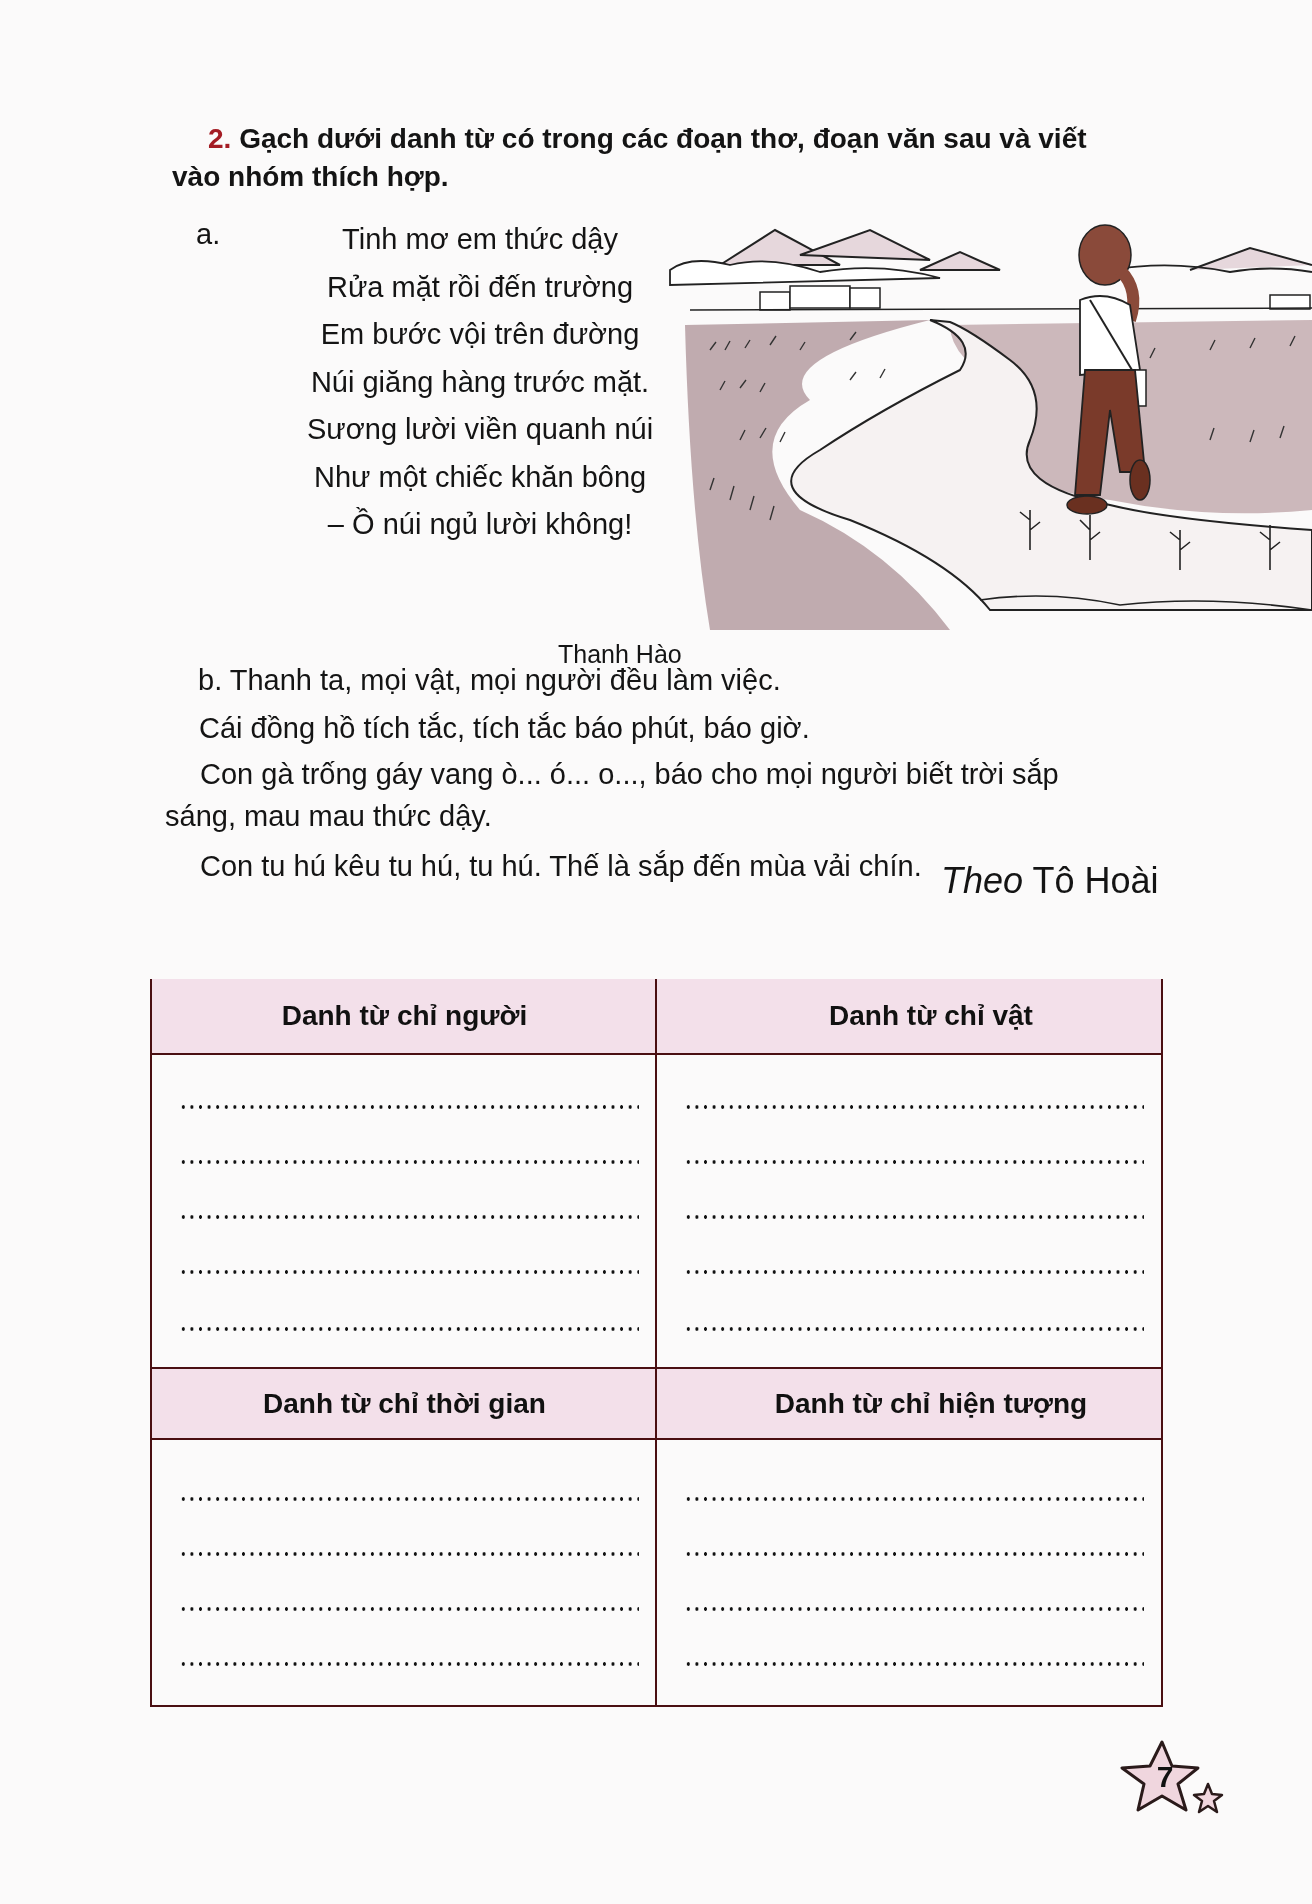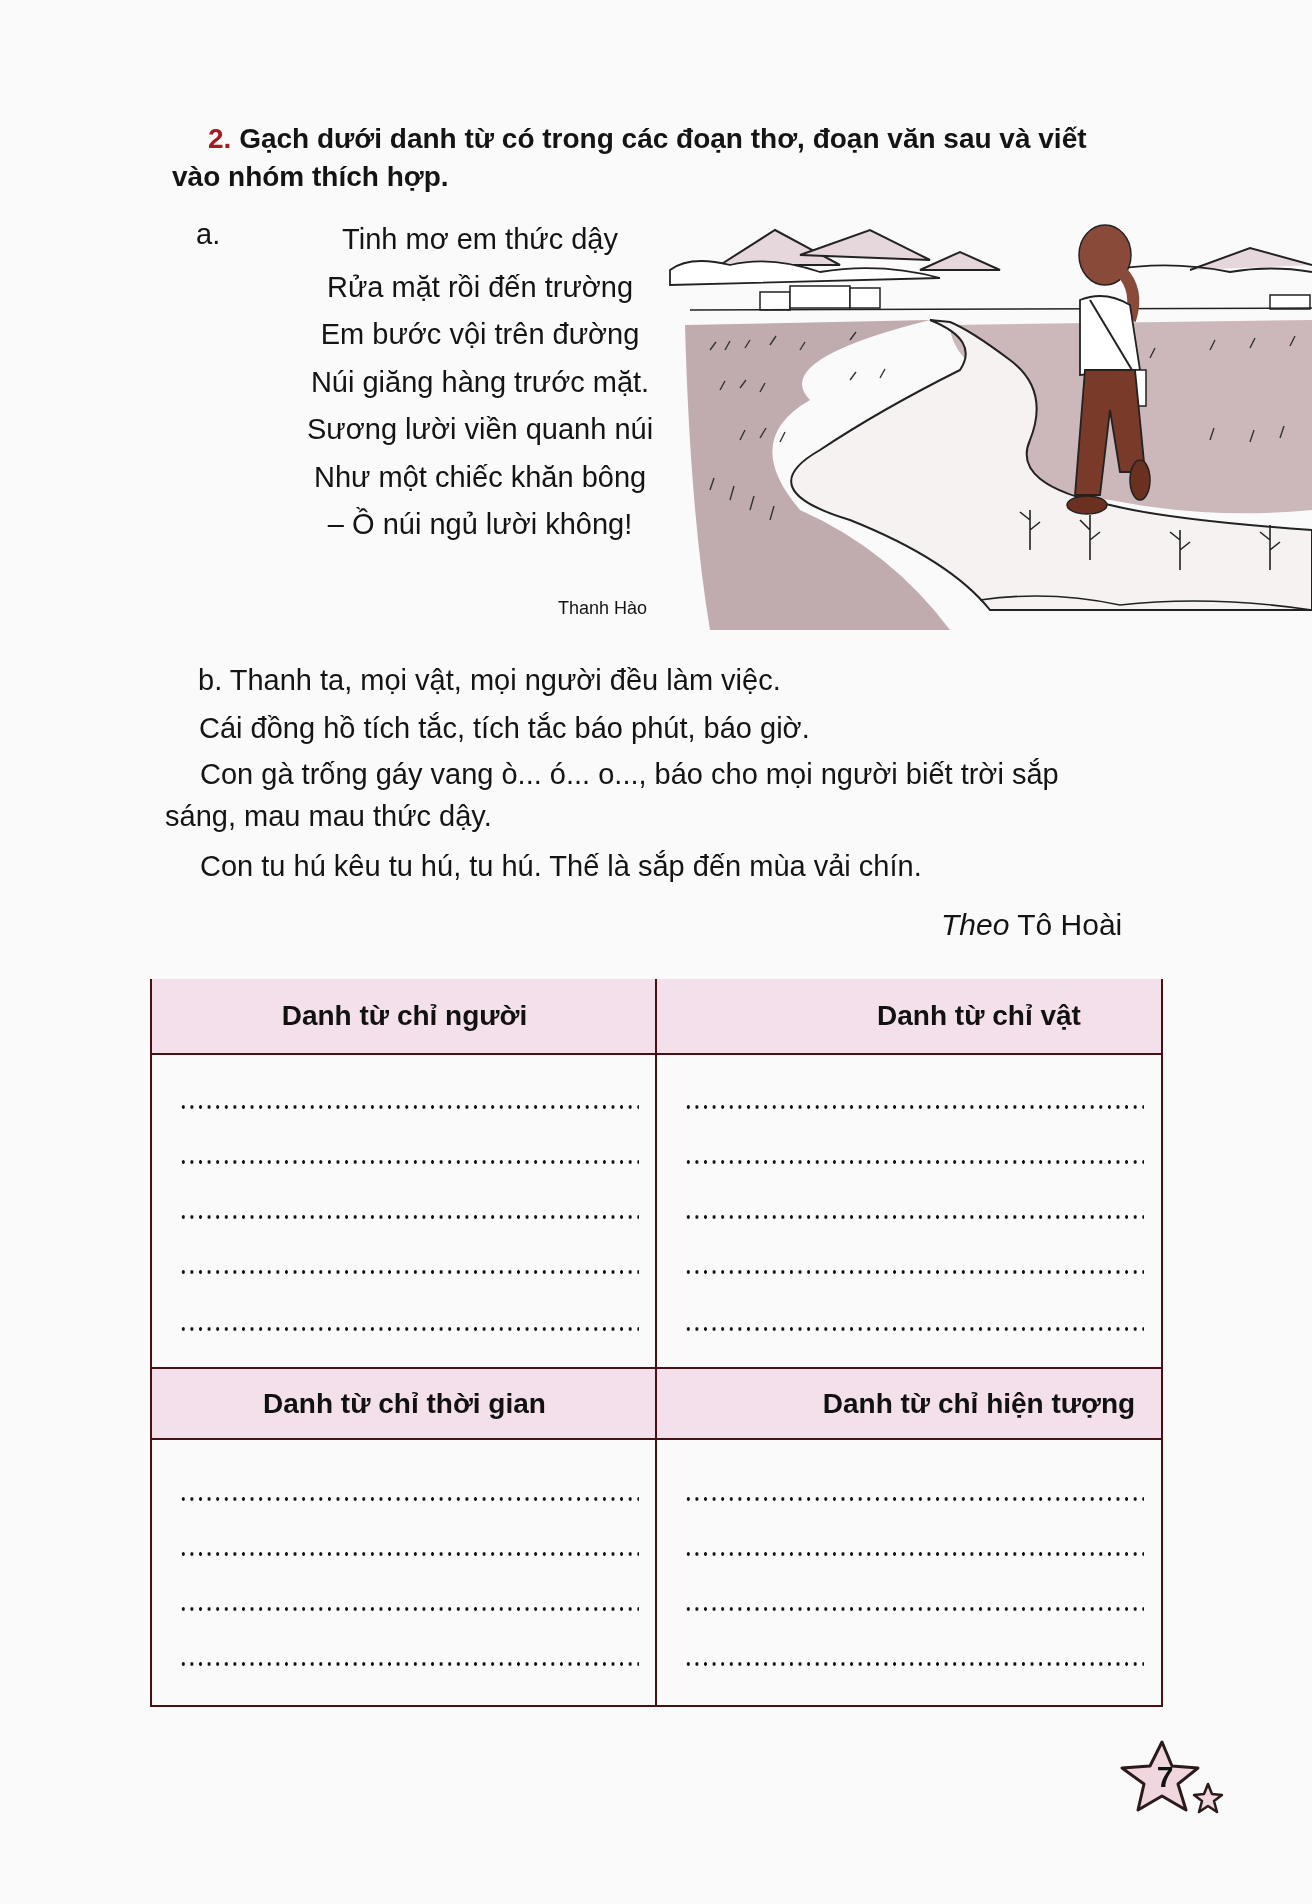--- a/index.html
+++ b/index.html
@@ -10,40 +10,40 @@
     color: #141414;
   }
   .abs { position: absolute; }
   .heading { left: 172px; top: 120px; width: 1040px; font-weight: bold; font-size: 28px; line-height: 38px; }
   .heading .num { color: #a41c24; }
   .heading .line1 { padding-left: 36px; display: block; white-space: nowrap; }
   .heading .line2 { display: block; }
   .poem-label { left: 196px; top: 218px; font-size: 29px; }
   .poem { left: 307px; top: 216px; font-size: 29px; line-height: 47.5px; }
   .poem div { white-space: nowrap; text-align: center; }
-  .poem-author { left: 558px; top: 598px; font-size: 18px; }
+  .poem-author { left: 558px; top: 640px; font-size: 25px; }
   .prose { left: 165px; top: 664px; width: 1010px; font-size: 29px; }
   .prose p { margin: 0; white-space: nowrap; }
   .prose .p1 { position: absolute; top: 0; left: 33px; }
   .prose .p2 { position: absolute; top: 48px; left: 34px; }
   .prose .p3 { position: absolute; top: 94px; left: 35px; }
   .prose .p3b { position: absolute; top: 136px; left: 0px; }
   .prose .p4 { position: absolute; top: 186px; left: 35px; }
-  .prose-source { left: 941px; top: 908px; font-size: 30px; }
+  .prose-source { left: 941px; top: 860px; font-size: 36px; }
   .prose-source i { font-style: italic; }
   .illus { left: 650px; top: 210px; width: 662px; height: 420px; }
 
   .tbl { left: 150px; top: 979px; width: 1013px; height: 728px; border: 2.5px solid #4a0f12; box-sizing: border-box; }
   .col-div { left: 655px; top: 979px; width: 2px; height: 728px; background: #4a0f12; }
   .hdr { position: absolute; left: 0; width: 100%; height: 73px; background: #f3e0ea; border-top: 2.5px solid #4a0f12; border-bottom: 2.5px solid #4a0f12; box-sizing: border-box; }
   .hdr1 { top: -2.5px; border-top: none; height: 76px; }
   .hdr2 { top: 386px; }
   .hcell { position: absolute; top: 0; height: 100%; display: flex; align-items: center; justify-content: center; font-weight: bold; font-size: 28px; color: #111; }
   .hcell.left { left: 0; width: 505px; }
-  .hcell.right { left: 505px; width: 548px; margin-left: 48px; }
+  .hcell.right { left: 505px; width: 548px; }
   .dots { position: absolute; height: 4px;
     background-image: radial-gradient(circle, #111 1.6px, transparent 1.9px);
     background-size: 8.6px 4px; background-repeat: repeat-x; }
   .dots.l { left: 27px; width: 460px; }
   .dots.r { left: 532px; width: 460px; }
 
   .star-wrap { left: 1100px; top: 1740px; width: 130px; height: 80px; }
   .pg-num { position: absolute; left: 50px; top: 20px; width: 30px; text-align: center; font-weight: bold; font-size: 30px; color: #111; }
 </style>
 </head>

